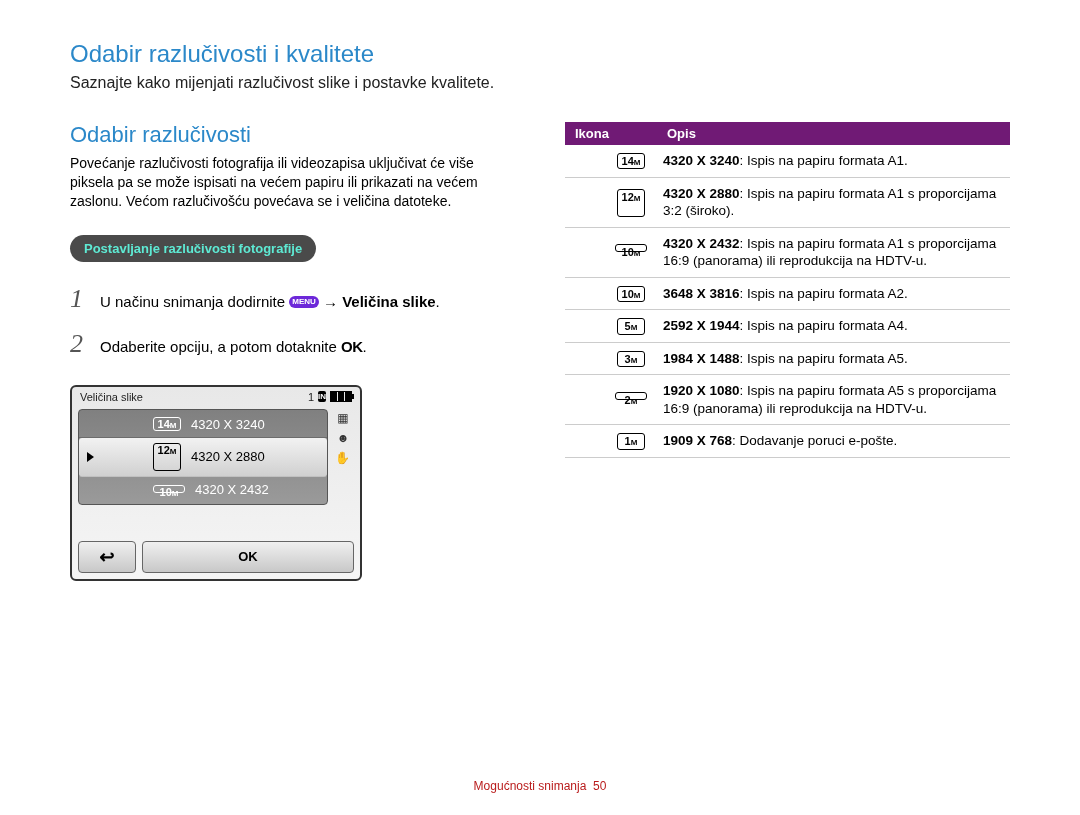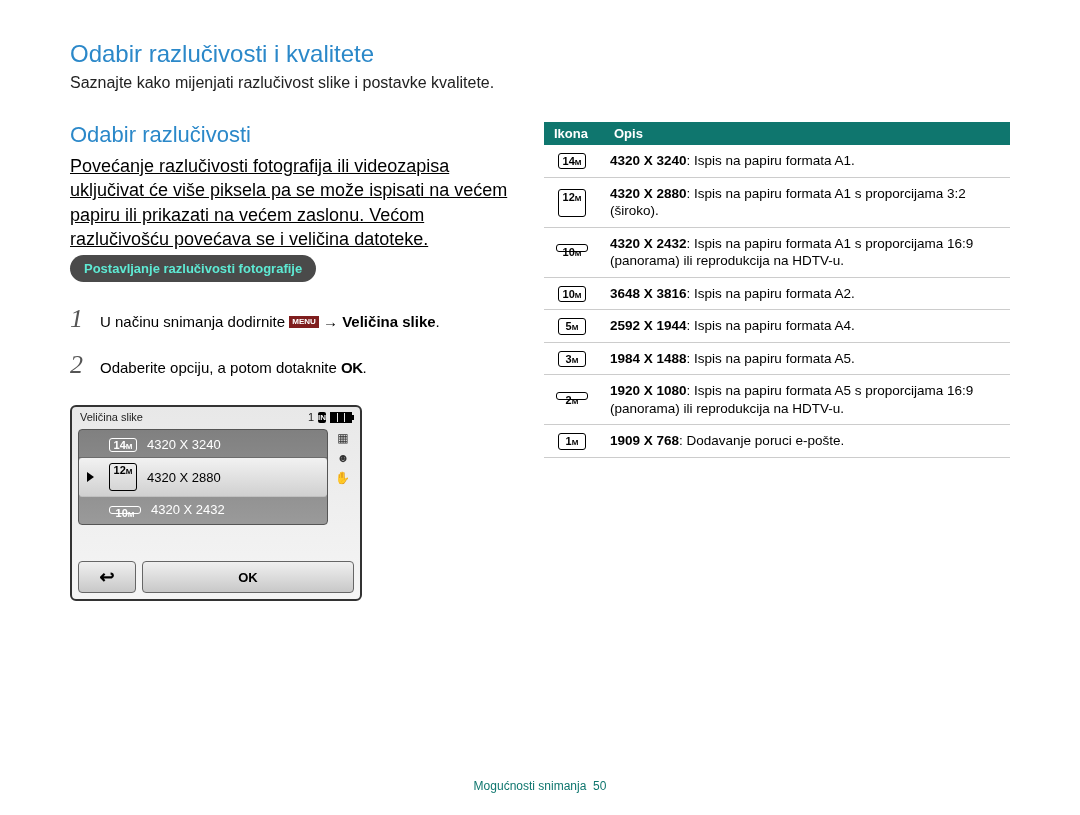--- a/index.html
+++ b/index.html
@@ -24,35 +24,34 @@
     color: #2b88c9;
     margin: 0 0 6px 0;
   }
   .subtitle {
     font-size: 16px;
     color: #222;
     margin-bottom: 30px;
   }
   .columns {
     display: flex;
-    gap: 24px;
+    gap: 45px;
   }
   .col-left { width: 450px; }
   .col-right { flex: 1; }
   .section-heading {
     font-size: 22px;
     color: #2b88c9;
     font-weight: 400;
     margin: 0 0 6px 0;
   }
   .body-text {
-    font-size: 18px;
+    font-size: 14px;
     line-height: 1.35;
-    margin-bottom: 4px;
-    text-decoration: underline;
+    margin-bottom: 24px;
   }
   .pill {
     display: inline-block;
     background: #4a4a4a;
     color: #5eead4;
     font-size: 13px;
     font-weight: bold;
     padding: 6px 14px;
     border-radius: 14px;
     margin-bottom: 16px;
@@ -74,23 +73,23 @@
     font-family: Georgia, serif;
     color: #555;
     width: 20px;
   }
   .step-text { flex: 1; }
   .step-text .bold { font-weight: bold; }
   .inline-icon {
     display: inline-block;
     vertical-align: middle;
     font-size: 8px;
-    background: #7f1d1d;
+    background: #6d28d9;
     color: #fff;
-    border-radius: 0;
+    border-radius: 6px;
     padding: 1px 3px;
     font-family: sans-serif;
     font-weight: bold;
     line-height: 10px;
     position: relative;
     top: -1px;
   }
   .ok-icon {
     font-family: Arial, sans-serif;
     font-weight: bold;
@@ -166,20 +165,21 @@
     align-items: baseline;
     justify-content: center;
     width: 28px;
     border: 1.5px solid currentColor;
     border-radius: 3px;
     font-family: "Arial Black", Arial, sans-serif;
     font-weight: 900;
     font-size: 11px;
     padding: 0 1px;
     box-sizing: border-box;
+    margin-left: 44px;
   }
   .cs-row .res-badge { border-color: #fff; color:#fff; }
   .cs-row.selected .res-badge { border-color:#000; color:#000; }
   .cs-side {
     width: 22px;
     display: flex;
     flex-direction: column;
     gap: 6px;
     align-items: center;
     padding-top: 2px;
@@ -205,21 +205,21 @@
   }
   .cs-btn.back { width: 56px; font-size: 18px; }
   .cs-btn.ok { flex: 1; }
   
   table.res-table {
     border-collapse: collapse;
     width: 100%;
     font-size: 13.5px;
   }
   .res-table th {
-    background: #0f766e;
+    background: #701a75;
     color: #fff;
     text-align: left;
     font-weight: bold;
     padding: 4px 10px;
     font-size: 13px;
   }
   .res-table td {
     border-bottom: 1px solid #ccc;
     padding: 7px 10px 7px 6px;
     vertical-align: middle;
@@ -234,21 +234,21 @@
     color: #000;
     border-color: #000;
   }
   .desc .bold { font-weight: bold; }
   .footer {
     position: absolute;
     bottom: 22px;
     left: 0; right: 0;
     text-align: center;
     font-size: 12px;
-    color: #0f766e;
+    color: #b91c1c;
   }
   .m-suffix { font-size: 8px; font-weight: 900; }
   .wide-badge { height: 28px; }
   .pano-badge { height: 8px; width: 32px; }
 </style>
 </head>
 <body>
 
 <div class="page">
 

